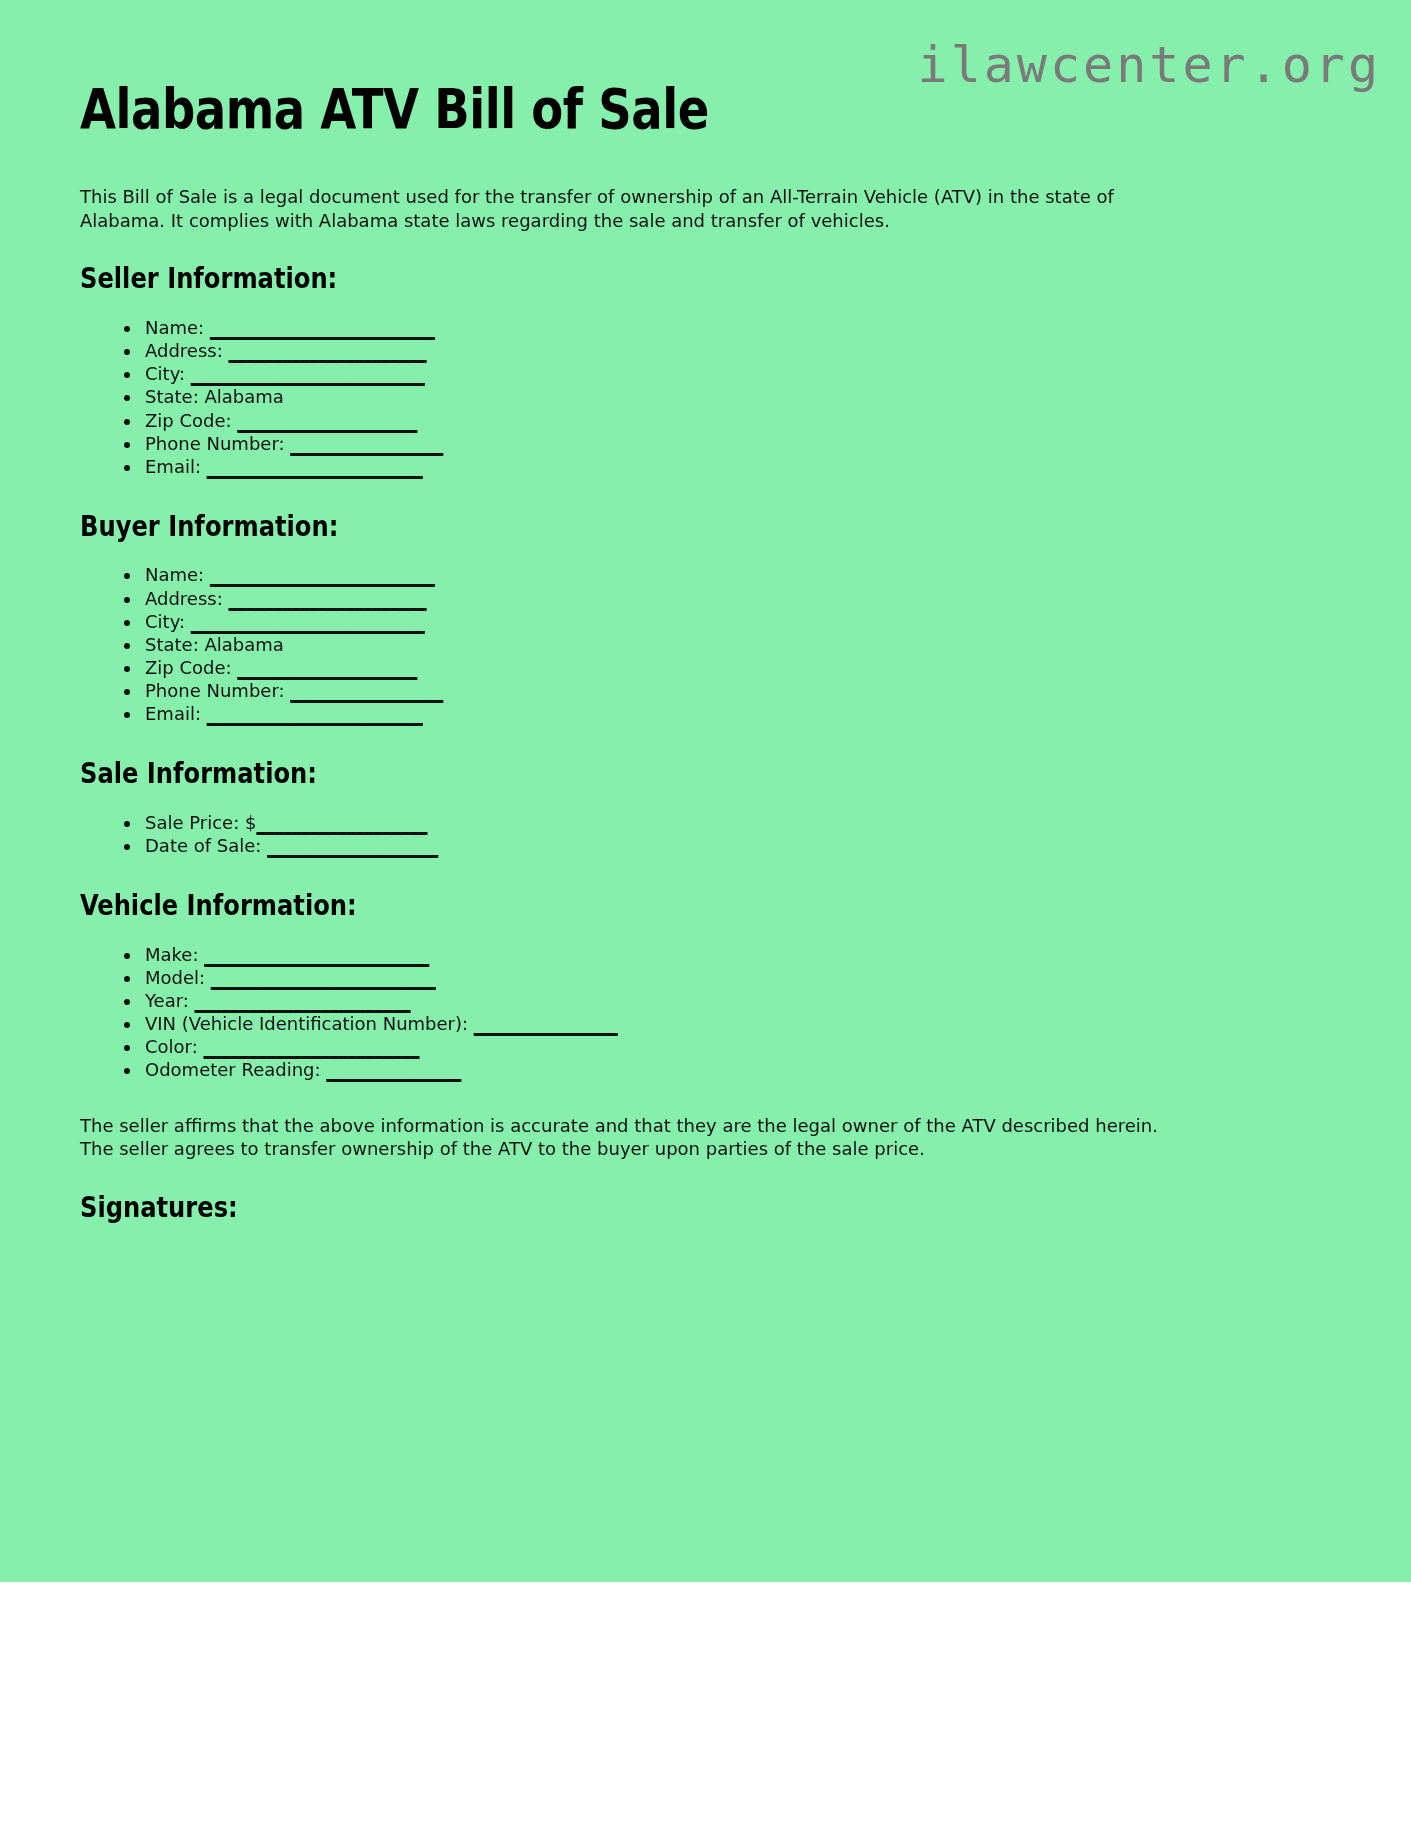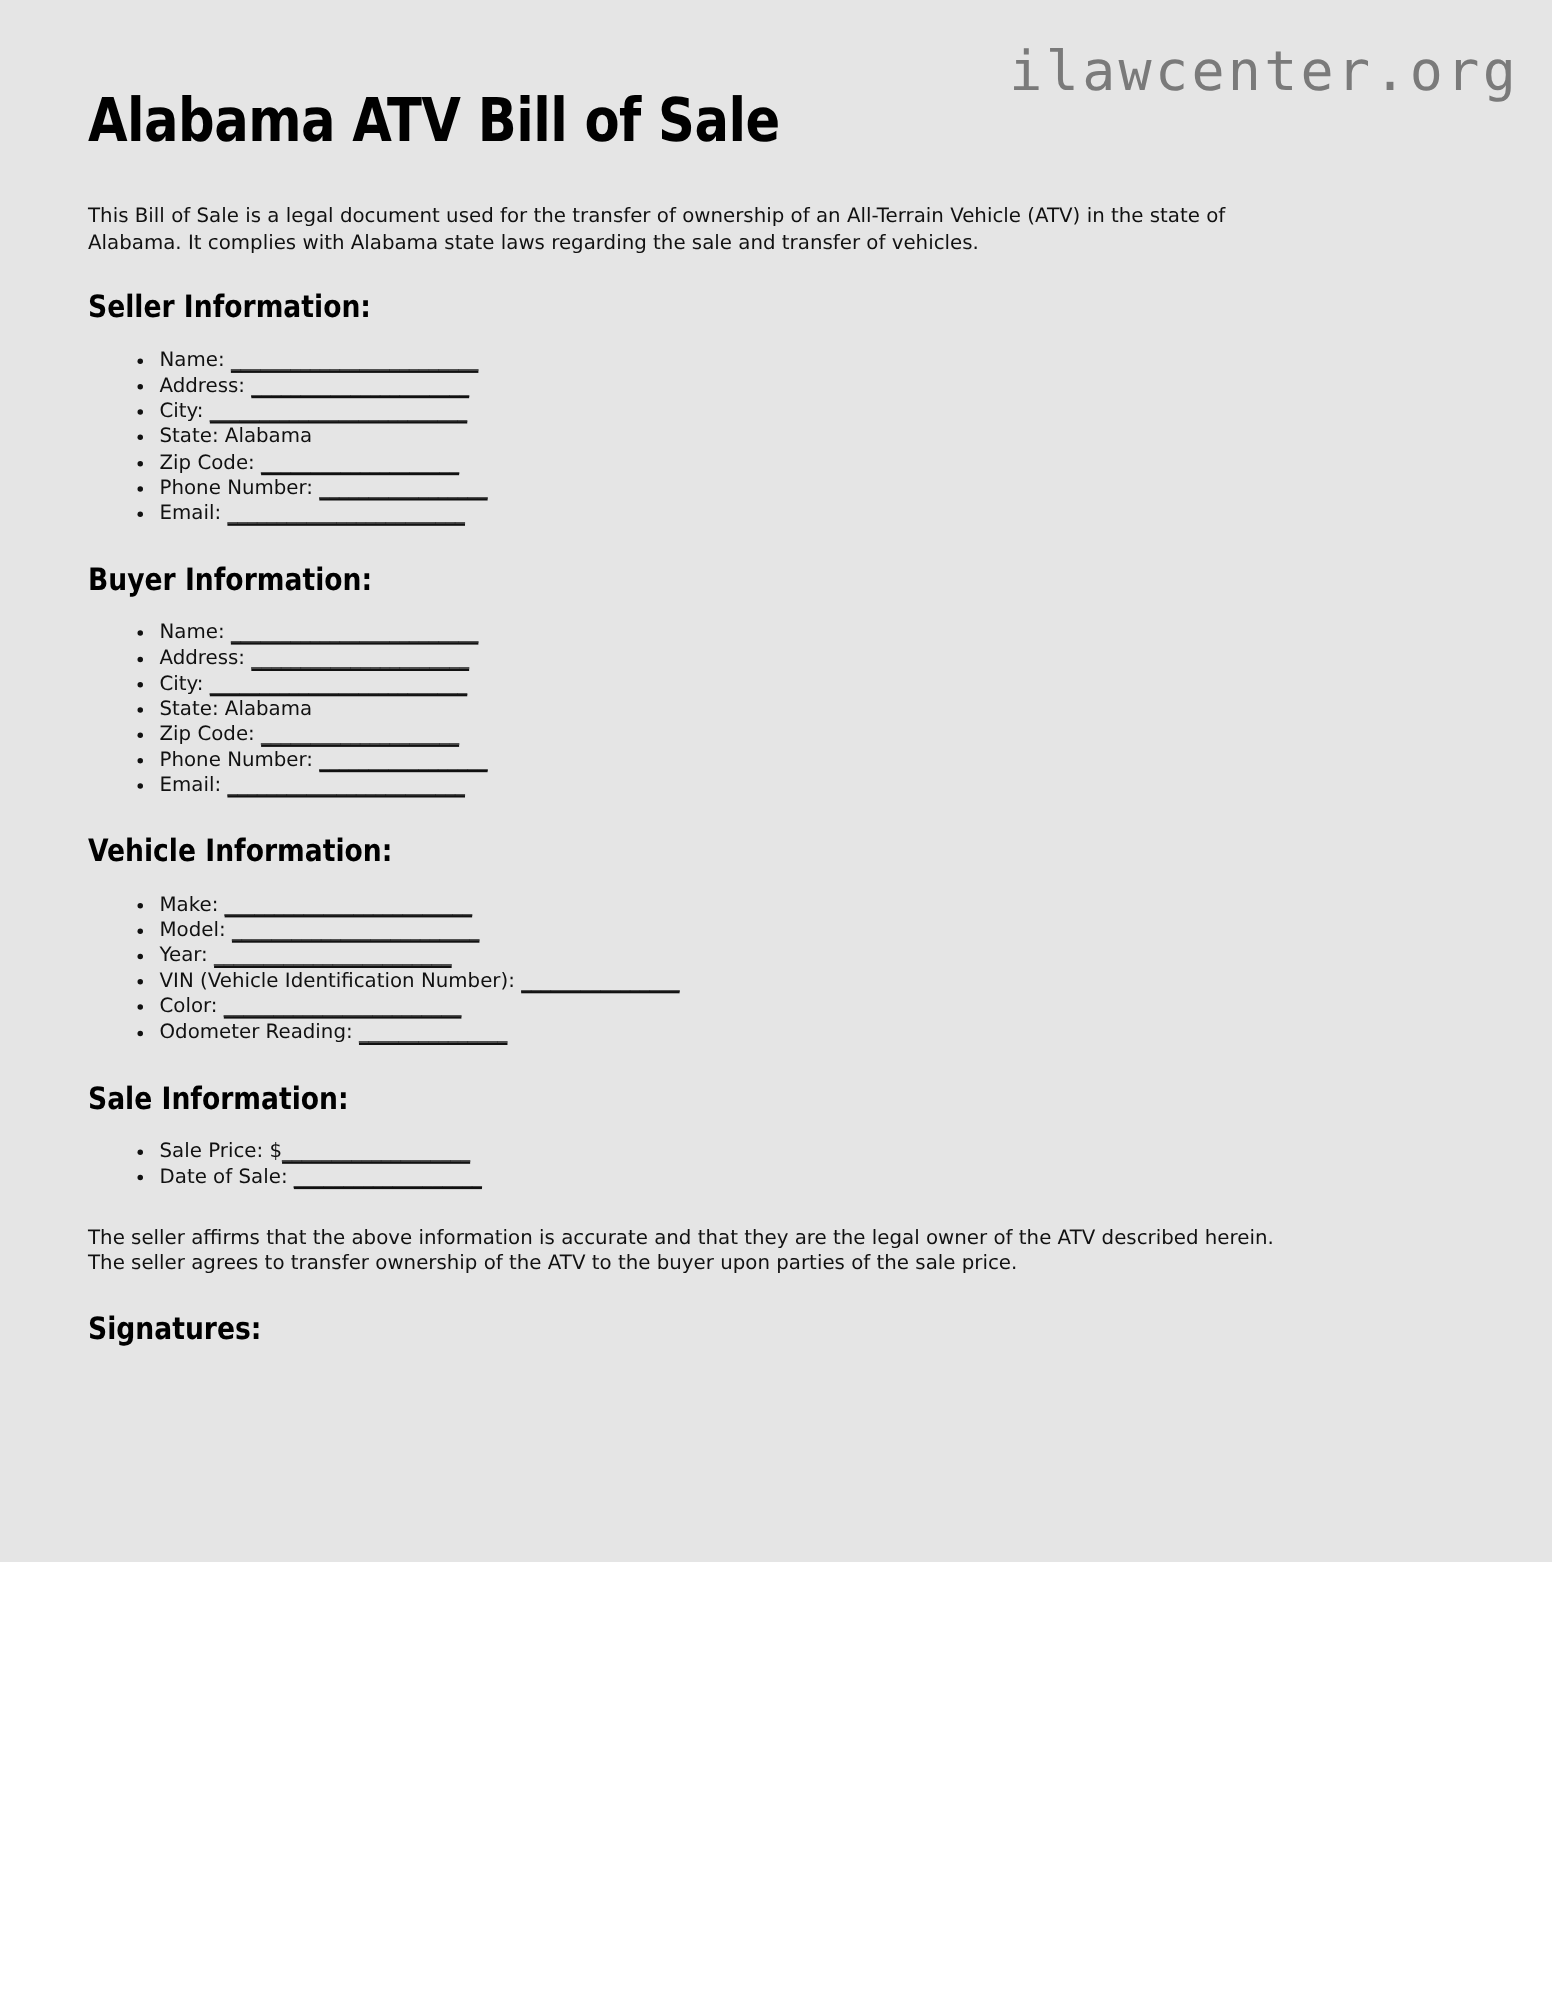--- a/index.html
+++ b/index.html
@@ -3,22 +3,22 @@
 <meta charset="utf-8">
 <style>
   html, body {
     margin: 0;
     padding: 0;
     background: #ffffff;
   }
   .page {
     position: relative;
     width: 1411px;
-    height: 1420px;
-    background: #e5e5e5;
+    height: 1582px;
+    background: #86efac;
     box-sizing: border-box;
     overflow: hidden;
     font-family: "DejaVu Sans", "Liberation Sans", sans-serif;
     color: #0a0a0a;
     text-decoration: underline;
   }
   .watermark {
     position: absolute;
     top: 36px;
     right: 30px;
@@ -129,36 +129,36 @@
         <li><span>Address: </span><span class="blank">______________________</span></li>
         <li><span>City: </span><span class="blank">__________________________</span></li>
         <li><span>State: Alabama</span><span class="blank"></span></li>
         <li><span>Zip Code: </span><span class="blank">____________________</span></li>
         <li><span>Phone Number: </span><span class="blank">_________________</span></li>
         <li><span>Email: </span><span class="blank">________________________</span></li>
       </ul>
     </div>
 
     <div class="sec-block">
+      <h2 class="section-head">Sale Information:</h2>
+      <ul class="field-list">
+        <li><span>Sale Price: $</span><span class="blank">___________________</span></li>
+        <li><span>Date of Sale: </span><span class="blank">___________________</span></li>
+      </ul>
+    </div>
+
+    <div class="sec-block">
       <h2 class="section-head">Vehicle Information:</h2>
       <ul class="field-list">
         <li><span>Make: </span><span class="blank">_________________________</span></li>
         <li><span>Model: </span><span class="blank">_________________________</span></li>
         <li><span>Year: </span><span class="blank">________________________</span></li>
         <li><span>VIN (Vehicle Identification Number): </span><span class="blank">________________</span></li>
         <li><span>Color: </span><span class="blank">________________________</span></li>
         <li><span>Odometer Reading: </span><span class="blank">_______________</span></li>
-      </ul>
-    </div>
-
-    <div class="sec-block">
-      <h2 class="section-head">Sale Information:</h2>
-      <ul class="field-list">
-        <li><span>Sale Price: $</span><span class="blank">___________________</span></li>
-        <li><span>Date of Sale: </span><span class="blank">___________________</span></li>
       </ul>
     </div>
 
     <p class="body-para">The seller affirms that the above information is accurate and that they are the legal owner of the ATV described herein. The seller agrees to transfer ownership of the ATV to the buyer upon parties of the sale price.</p>
 
     <div class="sec-block">
       <h2 class="section-head">Signatures:</h2>
     </div>
 
 

